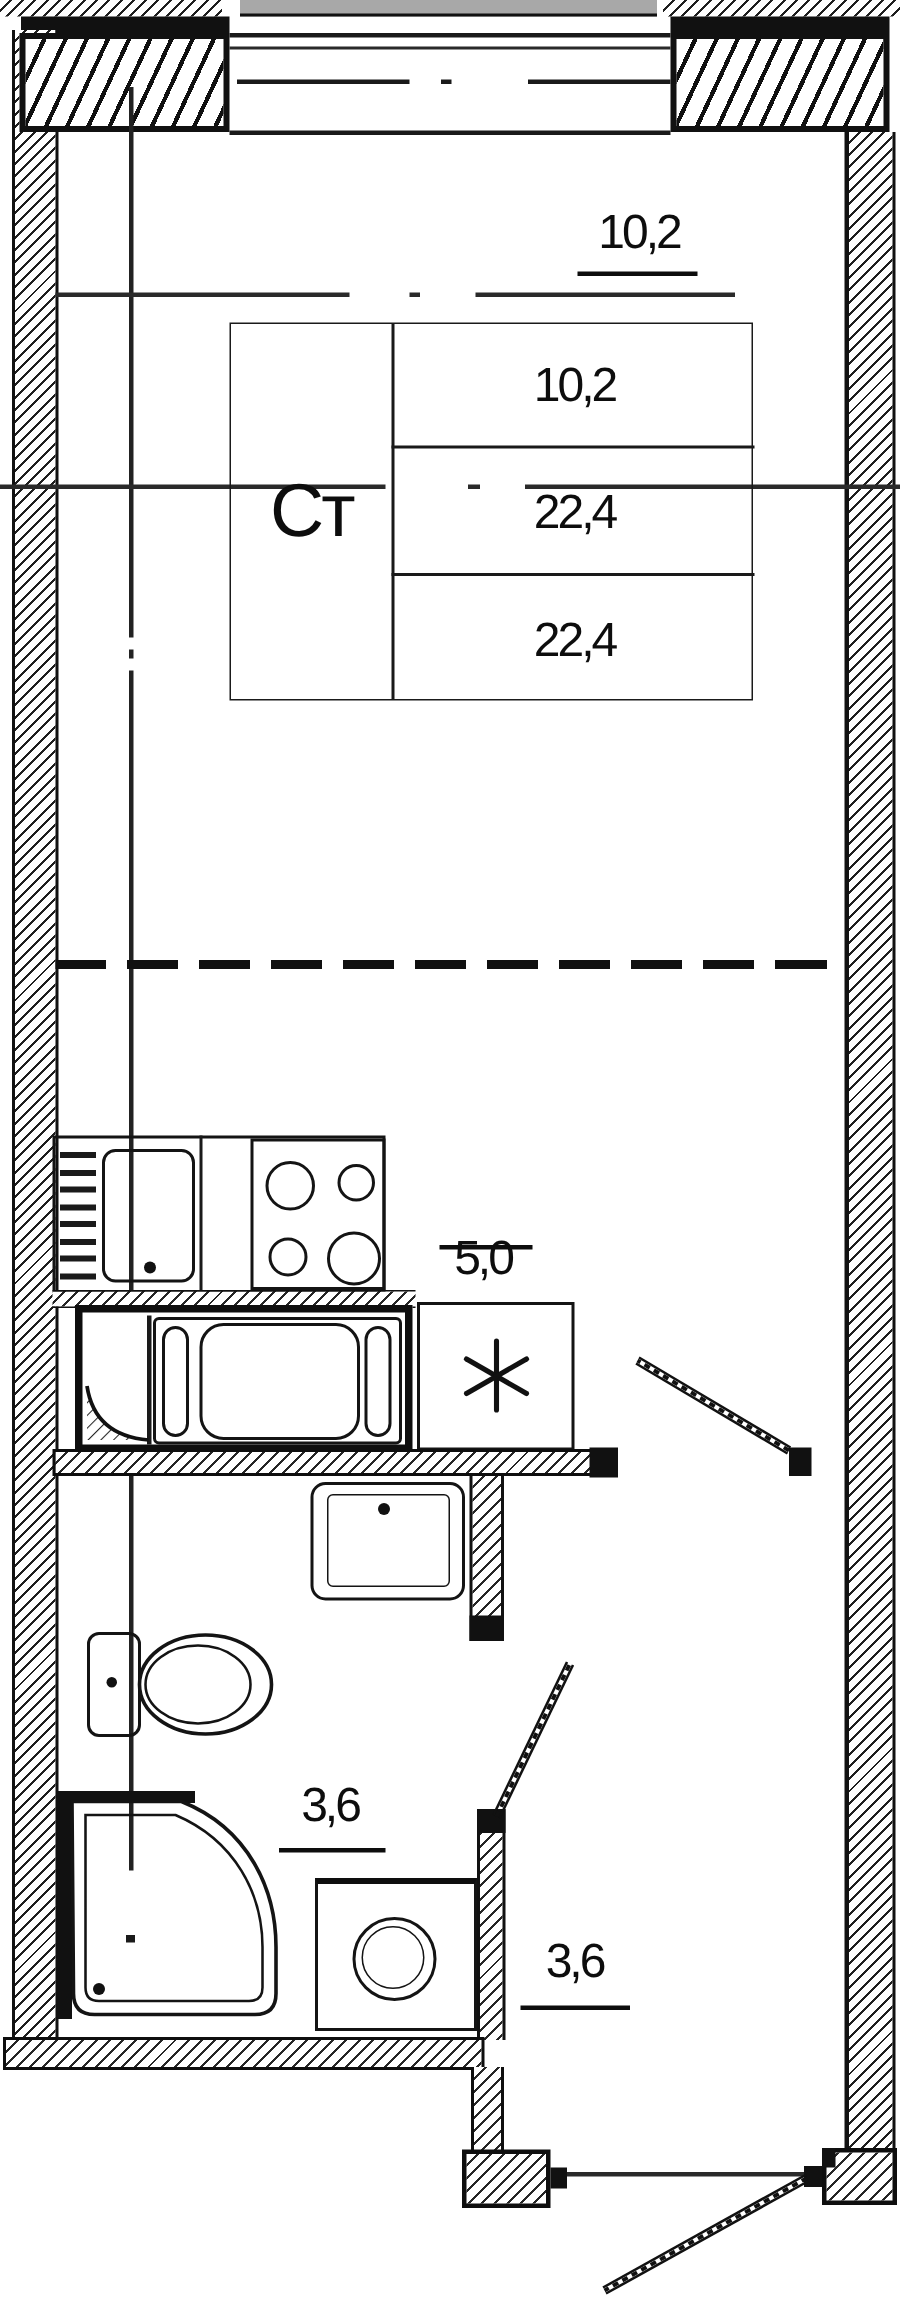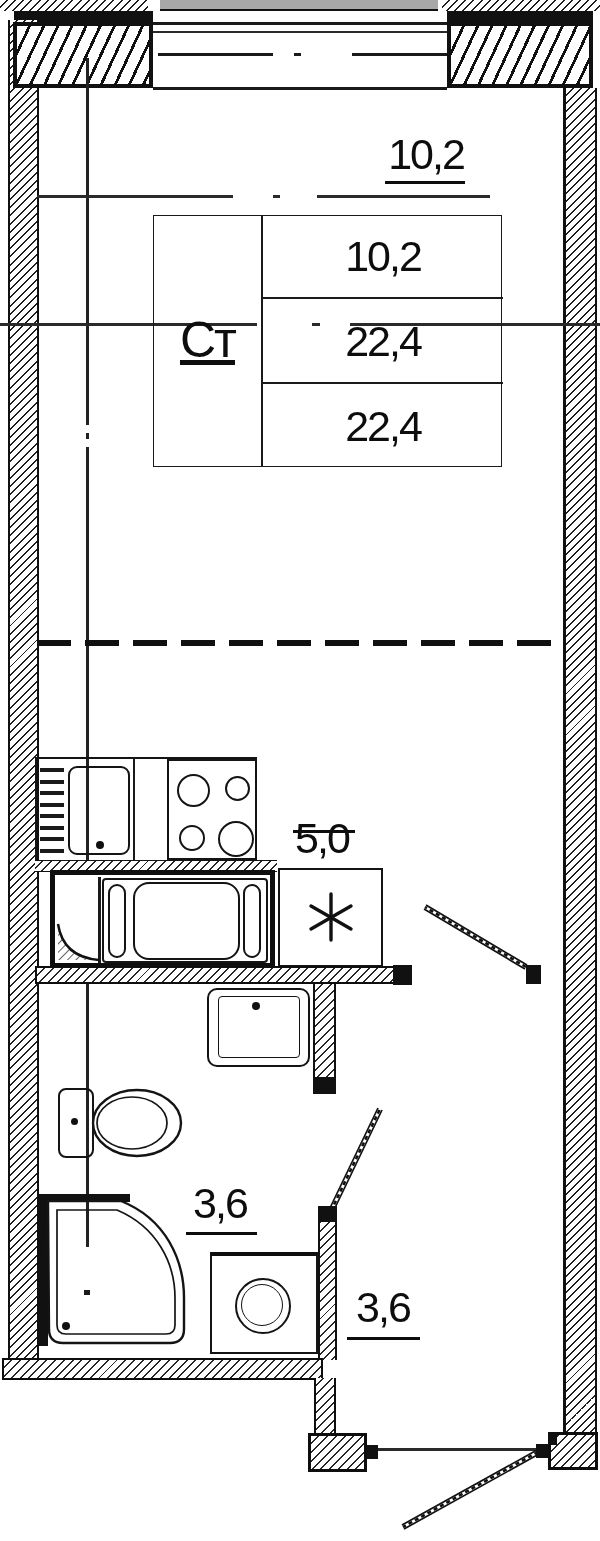--- a/index.html
+++ b/index.html
@@ -7,21 +7,21 @@
         font-family:"Liberation Sans",sans-serif;color:#111;}
   .abs{position:absolute;}
   
   .hw{background:repeating-linear-gradient(135deg,#fff 0 4.4px,#1f1f1f 4.4px 5.8px);}
   .hp{background:#fff repeating-linear-gradient(115deg,rgba(0,0,0,0) 0 10px,#101010 10px 12.8px);}
   .ht{background:repeating-linear-gradient(135deg,#fff 0 4.8px,#262626 4.8px 6.2px);}
   .blk{background:#111;}
   .gray{background:#a8a8a8;border-bottom:2px solid #111;}
   .line{background:#1a1a1a;}
   .thin-line{background:#2a2a2a;}
-  .lbl{font-size:43px;letter-spacing:-2px;white-space:nowrap;text-align:center;
+  .lbl{font-size:32px;letter-spacing:-2px;white-space:nowrap;text-align:center;
        line-height:48px;color:#0d0d0d;}
   .ul{background:#0d0d0d;height:3px;}
   .brd{border:2px solid #141414;background:transparent;}
   .circ{border-radius:50%;border:2.2px solid #141414;background:#fff;}
   
   .dash-zone{background:repeating-linear-gradient(90deg,#101010 0 34px,rgba(0,0,0,0) 34px 48px);}
   
   .vaxis{width:2.5px;background:#222;}
   svg{position:absolute;left:0;top:0;}
 </style>
@@ -62,21 +62,21 @@
   <div class="abs thin-line" style="left:312px;top:323px;width:8px;height:2.5px;"></div>
   <div class="abs thin-line" style="left:350px;top:323px;width:250px;height:2.5px;"></div>
 
   <div class="abs lbl" style="left:366px;top:130px;width:120px;">10,2</div>
   <div class="abs ul" style="left:385px;top:181px;width:80px;"></div>
 
   <div class="abs" style="left:153px;top:215px;width:349px;height:252px;border:1.8px solid #1a1a1a;box-sizing:border-box;">
     <div class="abs" style="left:107px;top:0;width:1.8px;height:100%;background:#1a1a1a;"></div>
     <div class="abs" style="left:107px;top:81px;width:242px;height:1.8px;background:#1a1a1a;"></div>
     <div class="abs" style="left:107px;top:166px;width:242px;height:1.8px;background:#1a1a1a;"></div>
-    <div class="abs lbl" style="left:0;top:100px;width:107px;font-size:50px;text-decoration:underline;">Ст</div>
+    <div class="abs lbl" style="left:0;top:100px;width:107px;font-size:50px;">Ст</div>
     <div class="abs lbl" style="left:109px;top:16px;width:240px;">10,2</div>
     <div class="abs lbl" style="left:109px;top:101px;width:240px;">22,4</div>
     <div class="abs lbl" style="left:109px;top:186px;width:240px;">22,4</div>
   </div>
 
   <div class="abs dash-zone" style="left:37px;top:640px;width:526px;height:6px;"></div>
 
   <div class="abs lbl" style="left:272px;top:814px;width:100px;">5,0</div>
   <div class="abs ul" style="left:293px;top:830px;width:62px;"></div>
 

